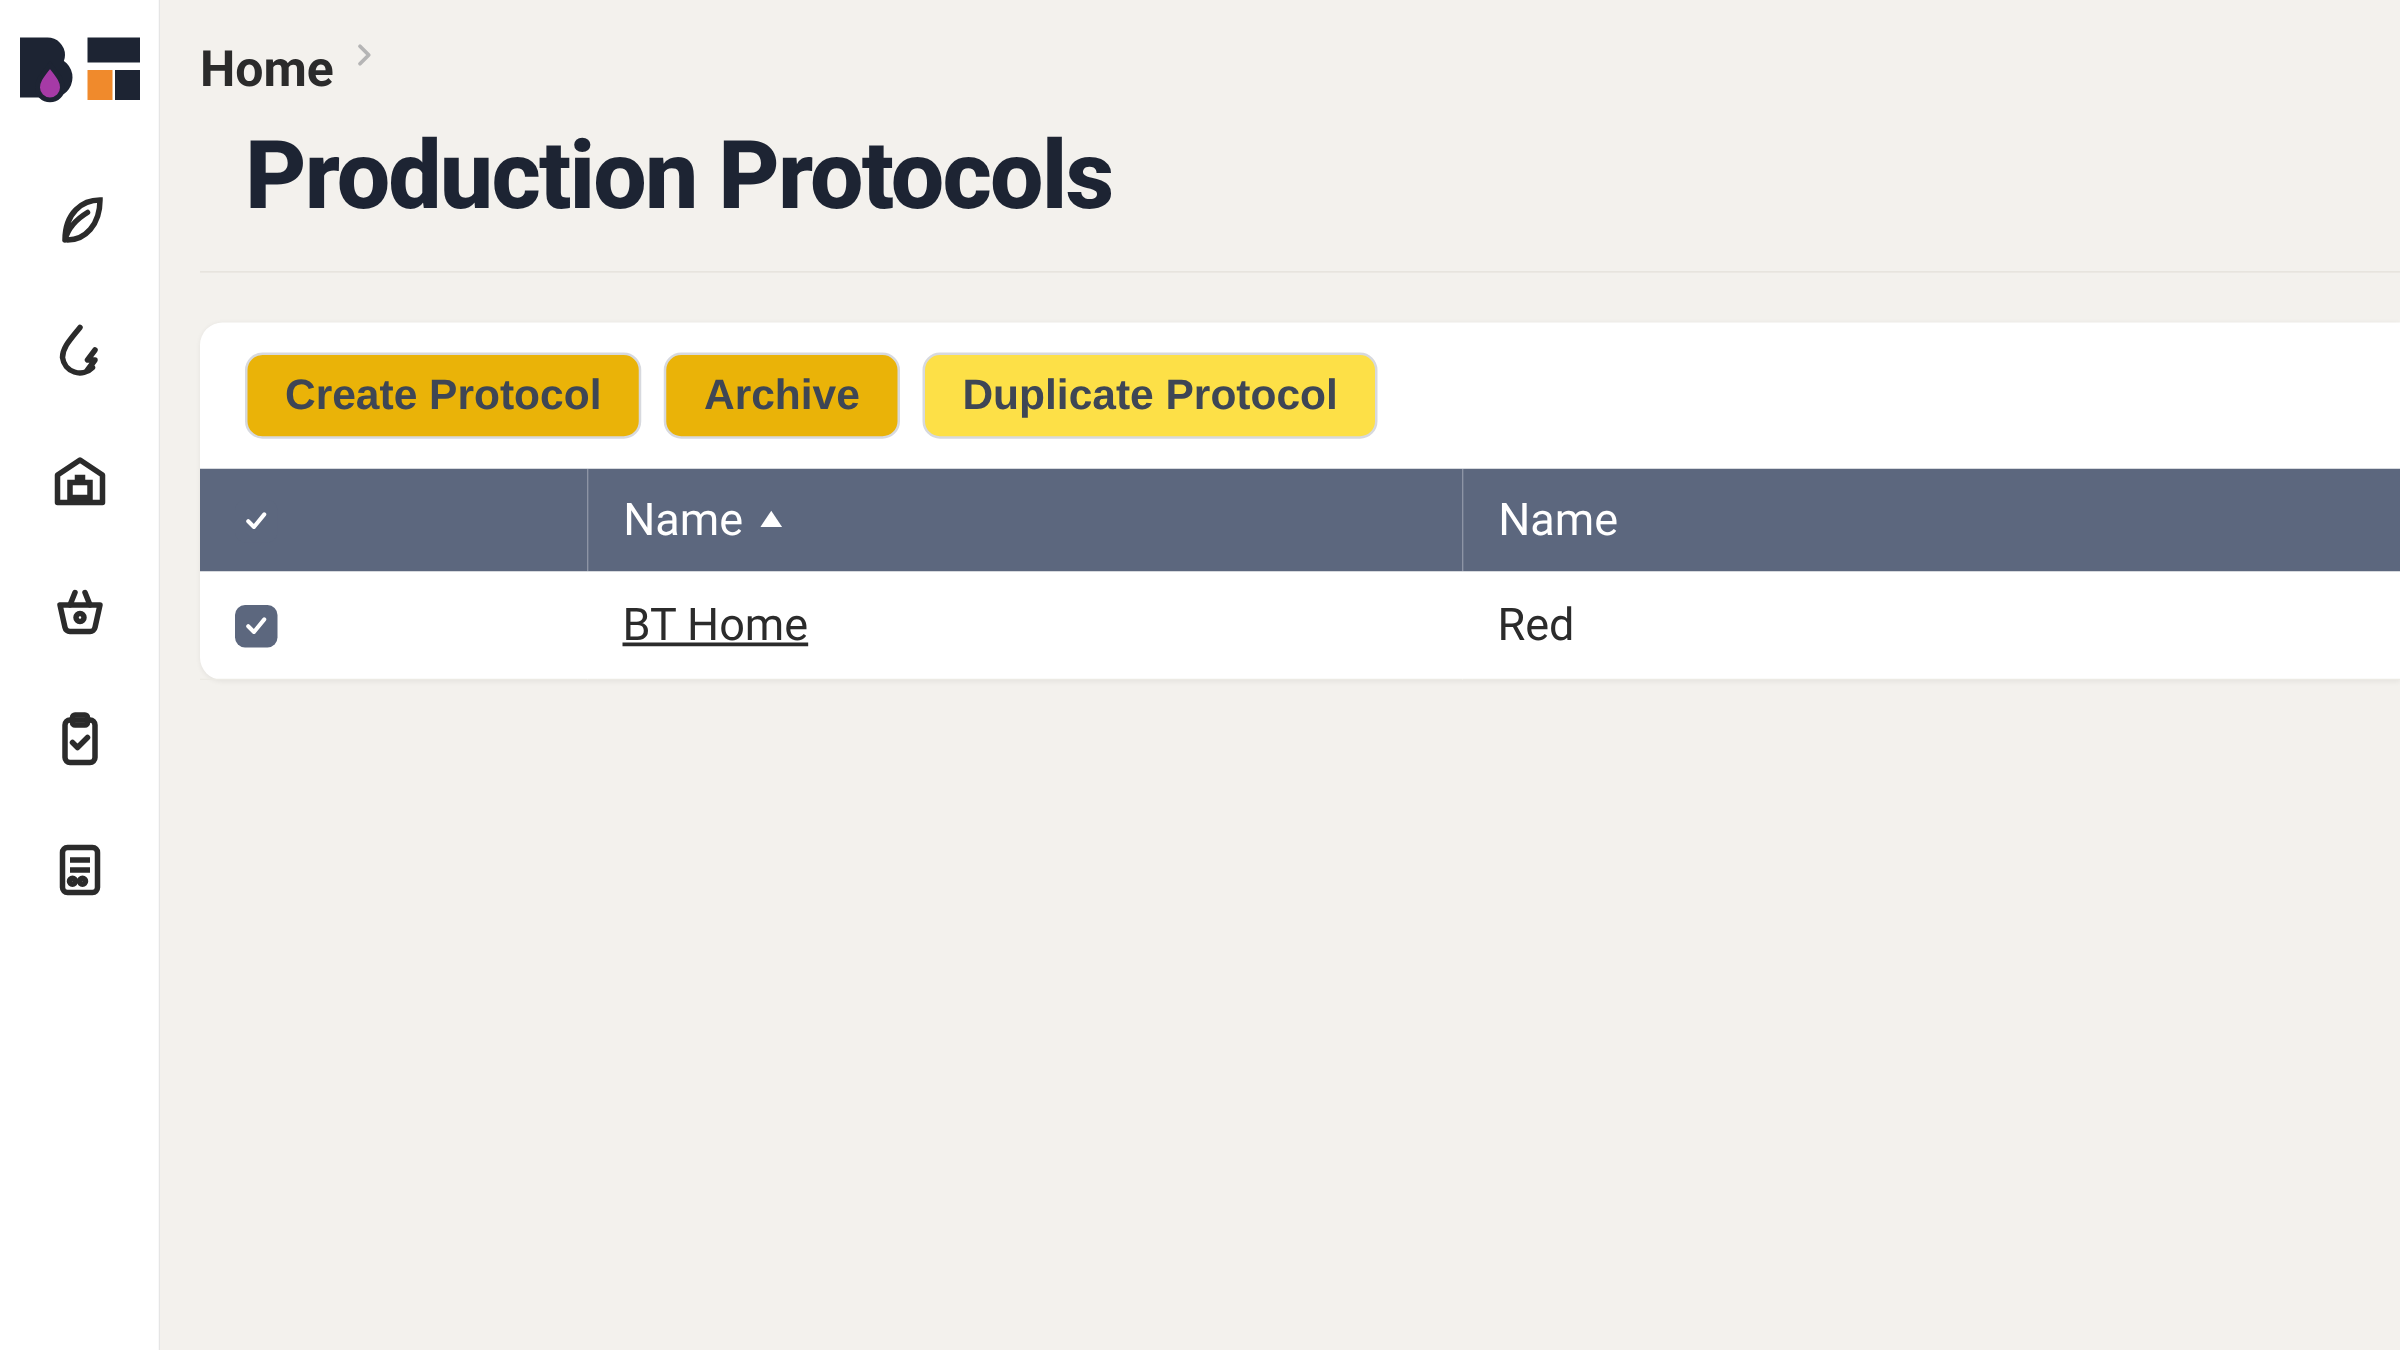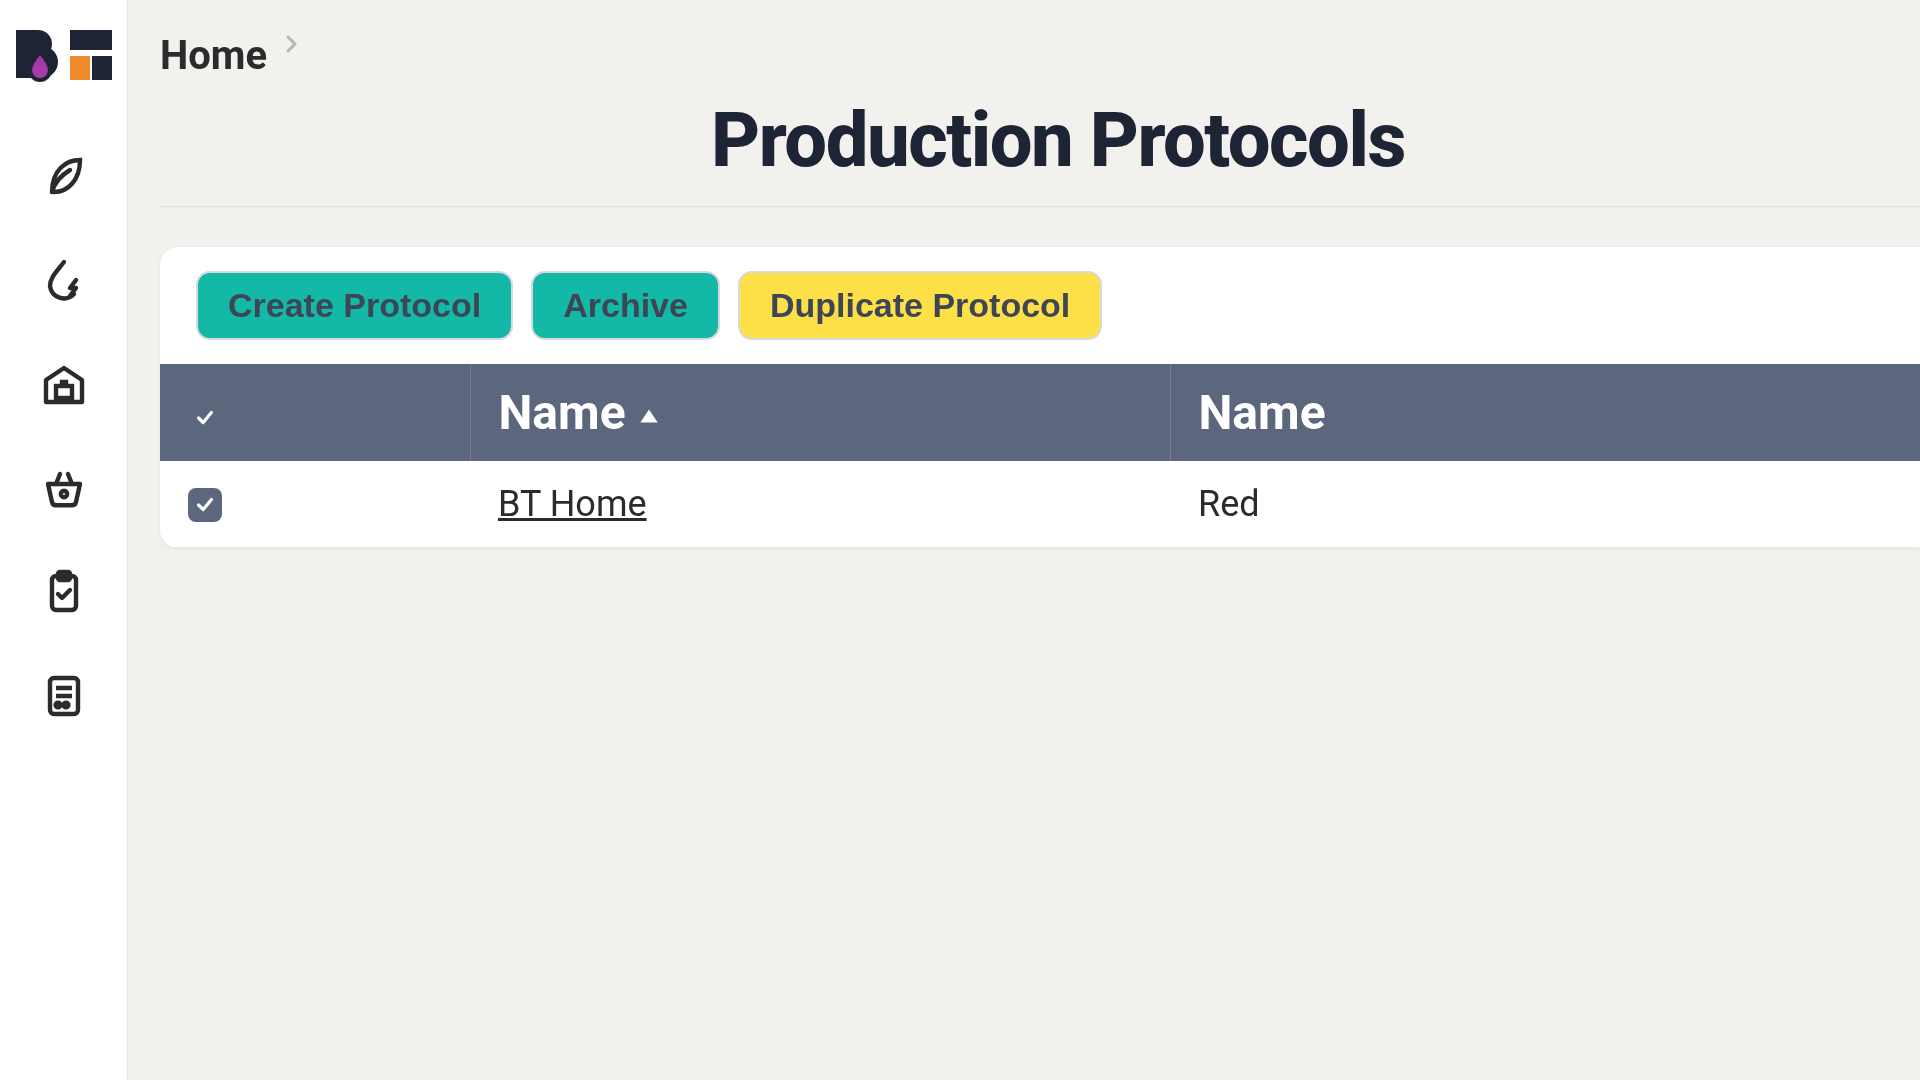--- a/index.html
+++ b/index.html
@@ -57,22 +57,21 @@
       cursor: pointer;
     }
     .breadcrumb-chevron { color: #b5b5b5; }
     .breadcrumb-chevron svg { width: 24px; height: 24px; stroke: #b5b5b5; stroke-width: 3; fill: none; }
     .page-title {
       font-size: 76px;
       font-weight: 800;
       color: #1d2433;
       letter-spacing: -1.5px;
       margin-left: 36px;
-      margin-bottom: 21px;
-      text-align: center;
+      margin-bottom: 32px;
     }
     .divider {
       height: 1px;
       background: #e3e0d9;
       margin-bottom: 40px;
     }
     .panel {
       background: #ffffff;
       border-radius: 18px 0 0 18px;
       padding-top: 24px;
@@ -81,37 +80,37 @@
     .toolbar {
       display: flex;
       gap: 18px;
       padding: 0 0 24px 36px;
     }
     .btn {
       padding: 14px 30px;
       font-size: 34px;
       font-weight: 600;
       border-radius: 14px;
-      background: #14b8a6;
+      background: #eab308;
       border: 2px solid #d7d9de;
       color: #3e4655;
       cursor: pointer;
       line-height: 1.1;
     }
     .btn.highlight { background: #fde047; }
     table {
       width: 100%;
       border-collapse: collapse;
     }
     thead tr { background: #5c677e; }
     th {
       text-align: left;
       padding: 20px 28px;
-      font-size: 48px;
-      font-weight: 700;
+      font-size: 36px;
+      font-weight: 400;
       color: #ffffff;
       border-right: 1px solid rgba(255,255,255,0.15);
     }
     th:last-child { border-right: none; }
     th.col-check { width: 310px; }
     th.col-name { width: 700px; }
     th.col-type { }
     .sort-icon {
       display: inline-block;
       vertical-align: middle;

